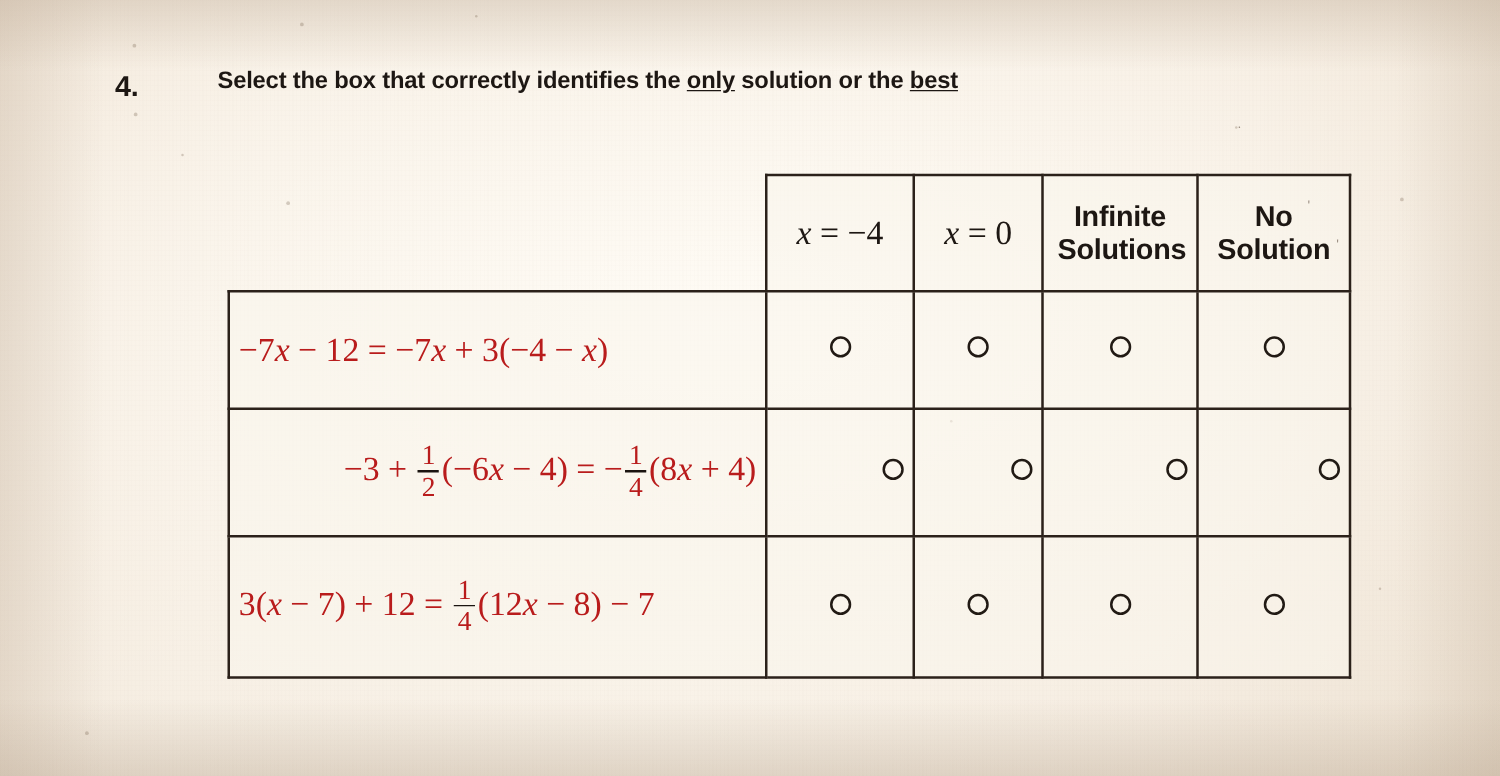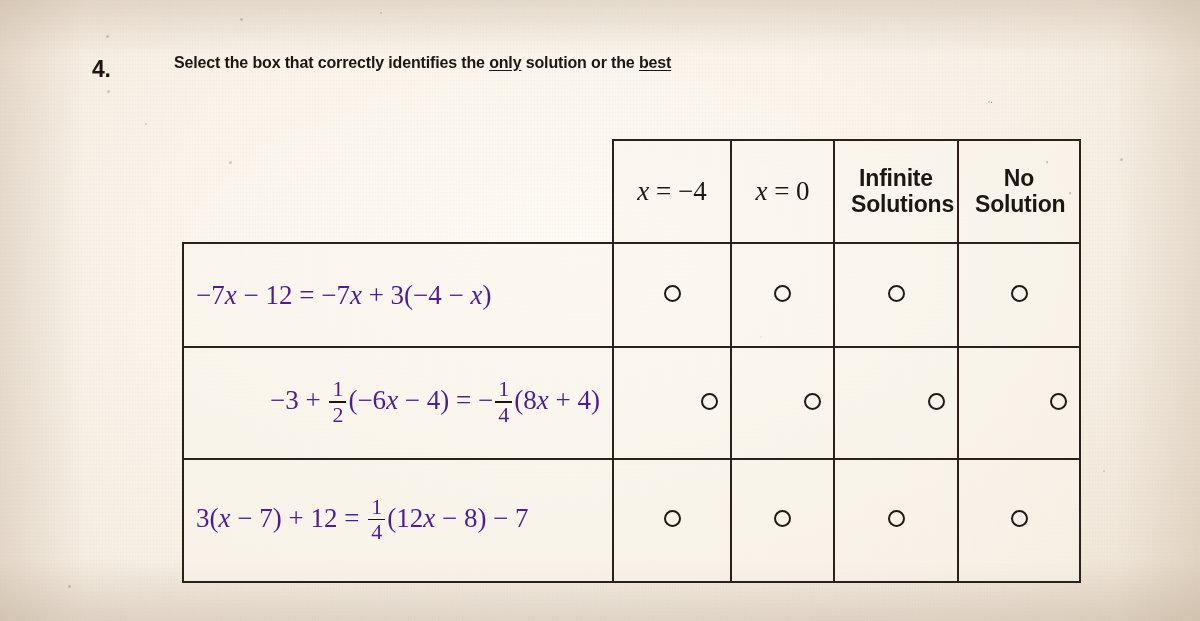--- a/index.html
+++ b/index.html
@@ -60,21 +60,21 @@
   #q-number {
     position: absolute;
     left: 0;
     top: 4px;
     font-size: 23px;
     font-weight: bold;
     letter-spacing: -0.2px;
   }
   #q-text {
     margin-left: 82px;
-    font-size: 16px;
+    font-size: 19px;
     font-weight: bold;
     line-height: 1.34;
     letter-spacing: -0.15px;
   }
   #q-text u {
     text-decoration: underline;
     text-underline-offset: 2px;
   }
 
   
@@ -82,21 +82,21 @@
     position: absolute;
     left: 182px;
     top: 139px;
     width: 897px;
     border-collapse: collapse;
     table-layout: fixed;
   }
   #answer-table td {
     border: 2.3px solid #2b211a;
     background: rgba(250,245,237,0.55);
-    padding: 12px;
+    padding: 7px;
     vertical-align: middle;
   }
   #answer-table td.blank-head {
     border: none;
     background: transparent;
   }
   .col-eq    { width: 430px; }
   .col-opt-1 { width: 118px; }
   .col-opt-2 { width: 103px; }
   .col-opt-3 { width: 124px; }
@@ -122,21 +122,21 @@
     font-size: 27px;
     letter-spacing: 0;
   }
   .head-label.math i {
     font-style: italic;
   }
 
   .eq-cell {
     font-family: "Liberation Serif", serif;
     font-size: 27px;
-    color: #4c1d95;
+    color: #b91c1c;
     padding-left: 10px;
     white-space: nowrap;
   }
   .eq-cell i { font-style: italic; }
 
   
   .frac {
     display: inline-flex;
     flex-direction: column;
     align-items: center;

